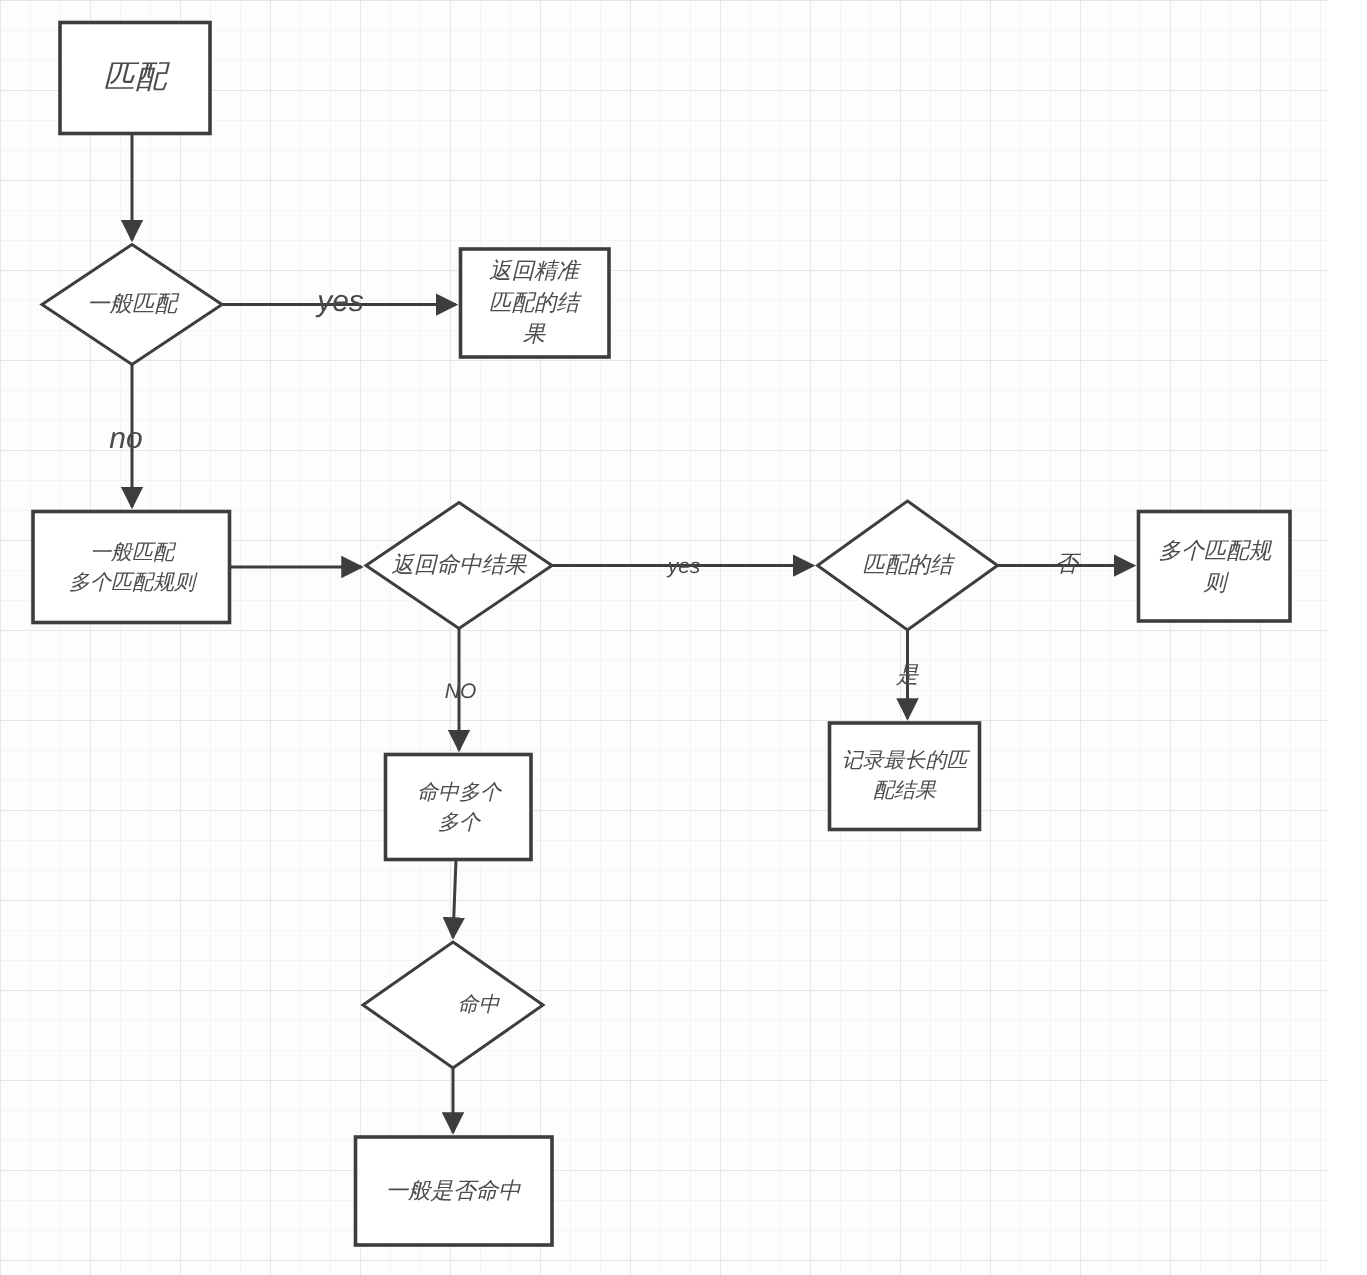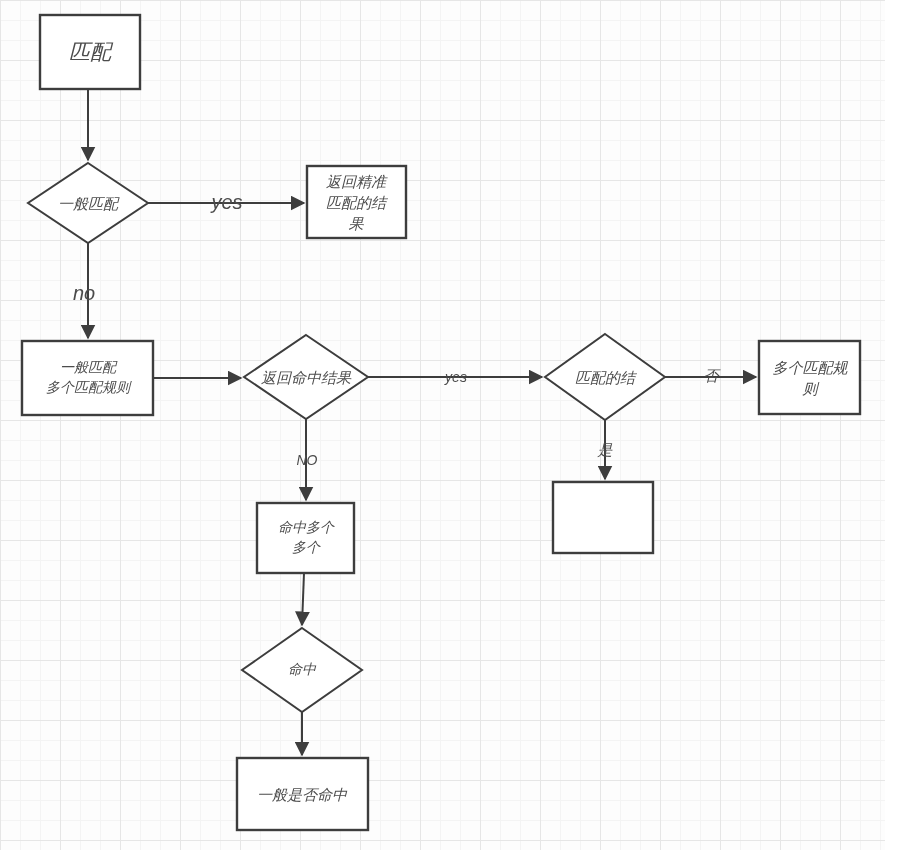--- a/index.html
+++ b/index.html
@@ -89,23 +89,25 @@
   <div class="nlabel" style="left:90px;  top:52px;  font-size:21px;">匹配</div>
   <div class="nlabel" style="left:88px;  top:203px; font-size:15px;">一般匹配</div>
   <div class="nlabel" style="left:356px; top:202px; font-size:15px;">返回精准
 匹配的结
 果</div>
   <div class="nlabel" style="left:88px;  top:378px; font-size:14px;">一般匹配
 多个匹配规则</div>
   <div class="nlabel" style="left:306px; top:377px; font-size:15px;">返回命中结果</div>
   <div class="nlabel" style="left:605px; top:377px; font-size:15px;">匹配的结</div>
   <div class="nlabel" style="left:810px; top:378px; font-size:15px;">多个匹配规则</div>
+  <div class="nlabel" style="left:603px; top:517px; font-size:14px;">记录最长的匹
+配结果</div>
   <div class="nlabel" style="left:306px; top:538px; font-size:14px;">命中多个
 多个</div>
-  <div class="nlabel" style="left:302px; top:670px; font-size:14px;">命中</div>
+  <div class="nlabel" style="left:319px; top:670px; font-size:14px;">命中</div>
   <div class="nlabel" style="left:302px; top:794px; font-size:15px;">一般是否命中</div>
 
   <div class="elabel" style="left:227px; top:202px; font-size:20px;">yes</div>
   <div class="elabel" style="left:84px;  top:293px; font-size:20px;">no</div>
   <div class="elabel" style="left:456px; top:377px; font-size:14px;">yes</div>
   <div class="elabel" style="left:307px; top:460px; font-size:14px;">NO</div>
   <div class="elabel" style="left:711px; top:376px; font-size:15px;">否</div>
   <div class="elabel" style="left:605px; top:450px; font-size:15px;">是</div>
 
 </div>

